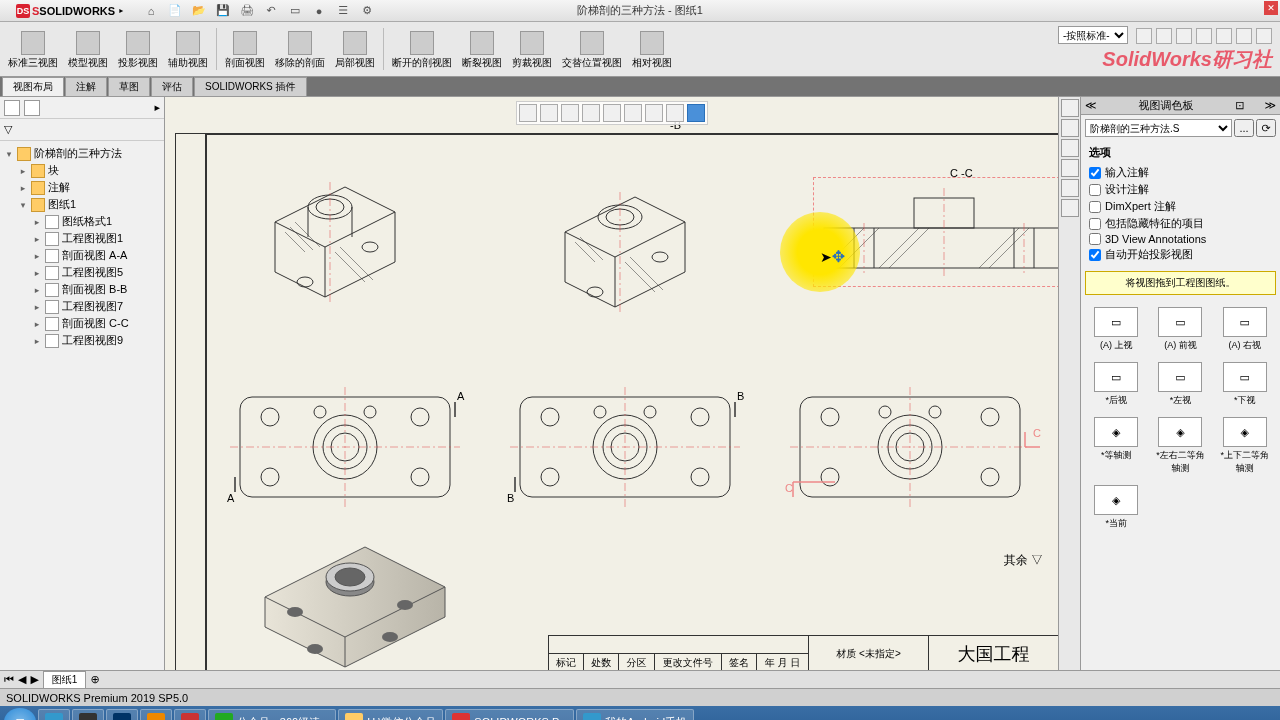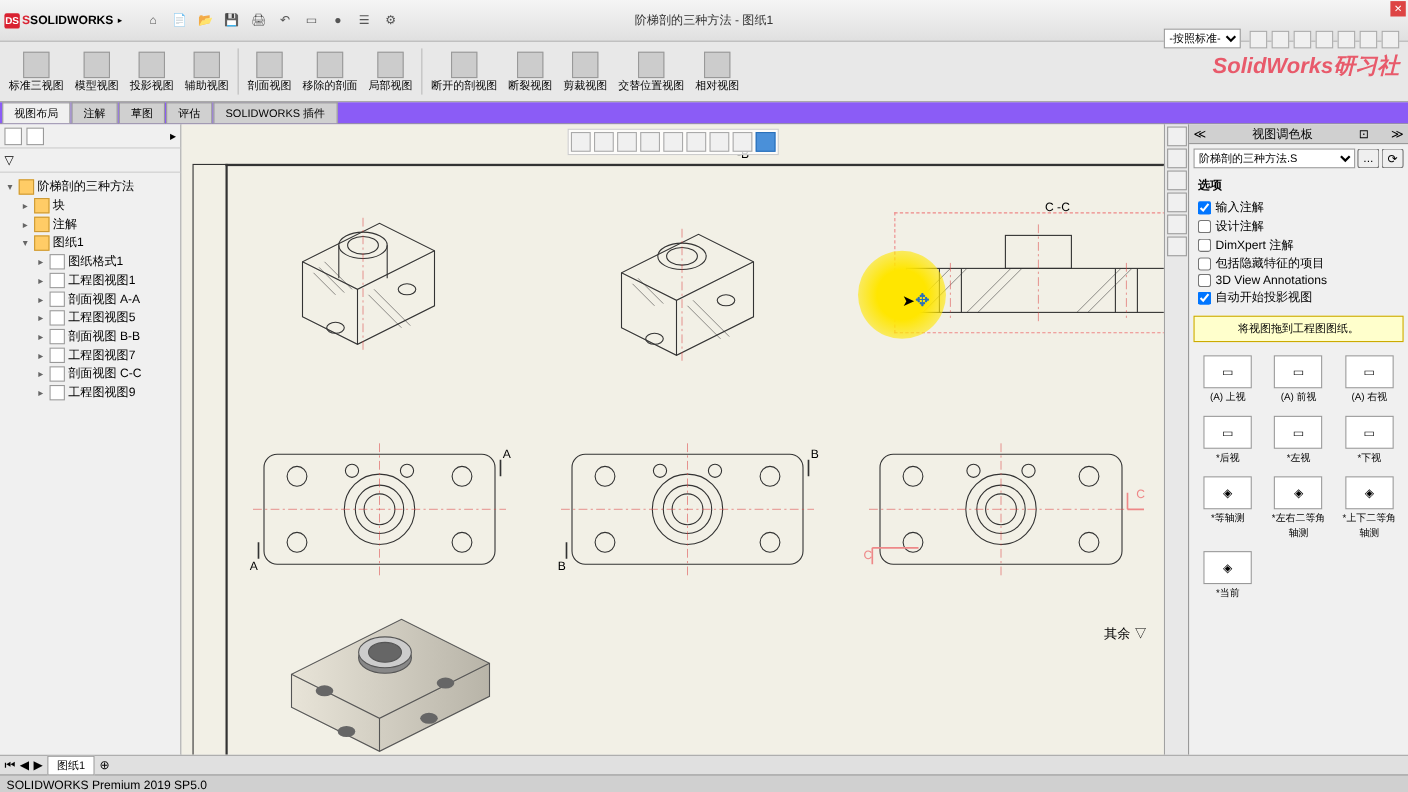--- a/index.html
+++ b/index.html
@@ -1,17 +1,17 @@
 <!DOCTYPE html>
 <html><head>
 <meta charset="utf-8">
 <style>
 *{margin:0;padding:0;box-sizing:border-box;font-family:"Microsoft YaHei",SimSun,Arial,sans-serif;font-size:11px}
 body{width:1280px;height:720px;background:#e8e8e8;overflow:hidden;position:relative}
-.titlebar{height:38px;background:linear-gradient(#f5f5f5,#e0e0e0);display:flex;align-items:center;padding:0 4px;border-bottom:1px solid #aaa}
+.titlebar{height:22px;background:linear-gradient(#f5f5f5,#e0e0e0);display:flex;align-items:center;padding:0 16px;border-bottom:1px solid #aaa}
 .logo{display:flex;align-items:center;gap:2px}
 .logo-icon{width:14px;height:14px;background:#d92231;border-radius:2px;display:flex;align-items:center;justify-content:center;color:#fff;font-weight:bold;font-size:9px}
 .logo-text{font-weight:bold;font-size:11px}
 .logo-text .s{color:#d92231}
 .qat{display:flex;gap:8px;margin-left:20px;align-items:center}
 .qat-btn{width:16px;height:16px;display:flex;align-items:center;justify-content:center;color:#555;cursor:pointer}
 .doc-title{position:absolute;left:50%;transform:translateX(-50%);font-size:11px;color:#333}
 .search-area{margin-left:auto;display:flex;align-items:center;gap:4px}
 .search-box{width:110px;height:16px;border:1px solid #999;background:#fff;font-size:10px;padding:0 2px}
 .win-btns{display:flex;gap:6px;margin-left:8px}
@@ -22,21 +22,21 @@
 .ribbon-icon{width:24px;height:24px;background:#ccc;border:1px solid #999;margin-bottom:2px}
 .ribbon-label{font-size:10px;text-align:left;line-height:11px}
 .ribbon-sep{width:1px;background:#bbb;margin:4px 2px}
 
 .ribbon-right{position:absolute;right:8px;top:26px;display:flex;align-items:flex-end;gap:8px}
 .std-dropdown{width:70px;height:18px;border:1px solid #999;background:#fff;font-size:10px}
 .fmt-icons{display:flex;gap:4px}
 .fmt-icon{width:16px;height:16px;border:1px solid #aaa;background:#f0f0f0}
 .watermark{position:absolute;right:8px;top:46px;font-size:20px;font-weight:bold;color:#e85a6b;font-style:italic}
 
-.tabs{height:20px;background:#8b5cf6;display:flex;border-bottom:1px solid #999;padding-left:2px}
+.tabs{height:20px;background:#737373;display:flex;border-bottom:1px solid #999;padding-left:2px}
 .tab{padding:2px 10px;border:1px solid #999;border-bottom:none;background:#d0d0d0;margin-right:1px;font-size:10px;cursor:pointer}
 .tab.active{background:#f0f0f0}
 
 .main{display:flex;height:573px}
 .left-panel{width:165px;background:#f0f0f0;border-right:1px solid #999;display:flex;flex-direction:column}
 .lp-header{height:22px;border-bottom:1px solid #ccc;display:flex;align-items:center;padding:0 4px;gap:4px}
 .lp-icon{width:16px;height:16px;border:1px solid #999;background:#fff}
 .tree{flex:1;padding:4px;overflow:auto}
 .tree-item{display:flex;align-items:center;gap:3px;padding:1px 0;cursor:pointer;font-size:11px}
 .tree-toggle{width:10px;text-align:center;font-size:9px;color:#666}
@@ -435,20 +435,38 @@
       <path d="M30,70 L110,110 L210,60 M110,110 L110,140" fill="none" stroke="#555"></path>
       <ellipse cx="115" cy="55" rx="24" ry="14" fill="#888" stroke="#555"></ellipse>
       <ellipse cx="115" cy="50" rx="24" ry="14" fill="#ccc" stroke="#555"></ellipse>
       <ellipse cx="115" cy="50" rx="15" ry="9" fill="#666" stroke="#555"></ellipse>
       <ellipse cx="60" cy="85" rx="8" ry="5" fill="#666"></ellipse>
         <ellipse cx="170" cy="78" rx="8" ry="5" fill="#666"></ellipse>
       <ellipse cx="80" cy="122" rx="8" ry="5" fill="#666"></ellipse>
         <ellipse cx="155" cy="110" rx="8" ry="5" fill="#666"></ellipse>
     </svg>
 
+    <table class="title-block" style="right:-1px;bottom:-3px">
+      <tbody>
+          <tr>
+            <td colspan="6" rowspan="2" style="width:260px"></td>
+            <td rowspan="3" style="width:120px">材质 &lt;未指定&gt;</td>
+            <td rowspan="3" style="width:130px;font-size:18px">大国工程</td>
+          </tr>
+      <tr></tr>
+      <tr>
+        <td>标记</td>
+            <td>处数</td>
+        <td>分区</td>
+            <td>更改文件号</td>
+        <td>签名</td>
+            <td>年 月 日</td>
+      </tr>
+    </tbody>
+      </table>
 
     <span style="position:absolute;right:15px;top:455px;font-size:12px">其余 ▽</span>
   </div>
 
   <div class="right-tools">
     <div class="rt-btn"></div>
     <div class="rt-btn"></div>
     <div class="rt-btn"></div>
     <div class="rt-btn"></div>
     <div class="rt-btn"></div>

